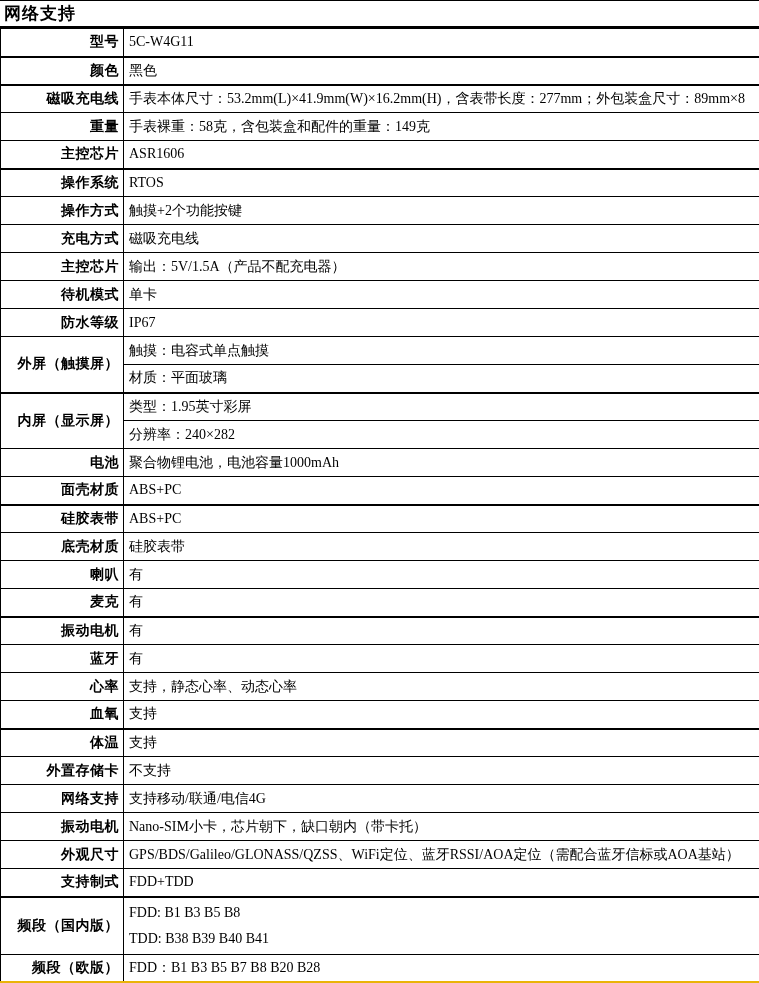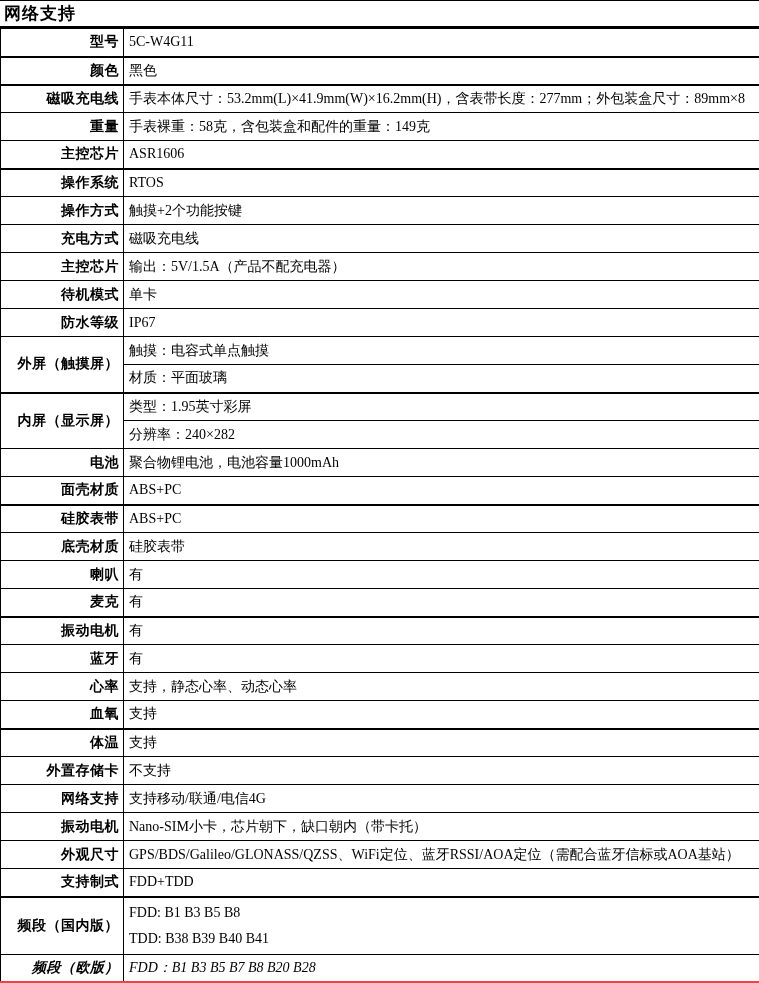--- a/index.html
+++ b/index.html
@@ -48,21 +48,21 @@
     font-weight: bold;
     letter-spacing: 0.5px;
     text-align: right;
   }
   td.val {
     border-left: 1px solid #000;
     padding-left: 5px;
   }
   tr.h2x td { height: 56px; }
   td.t2 { border-top-width: 2px; }
-  tr.last td { border-bottom: 2px solid #ef4444; font-style: italic; }
+  tr.last td { border-bottom: 2px solid #eab308; }
   td.multiline div {
     line-height: 26px;
     height: 26px;
   }
 </style>
 </head>
 <body>
 
 <div class="title-bar">网络支持</div>
 

